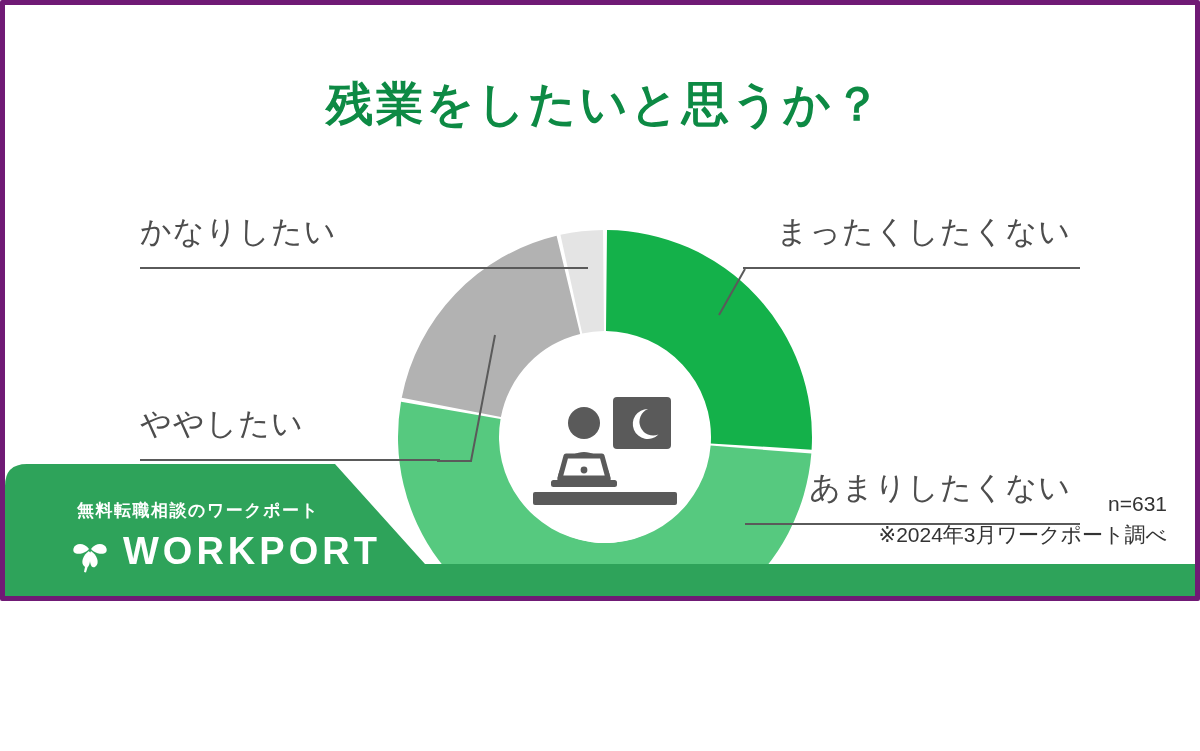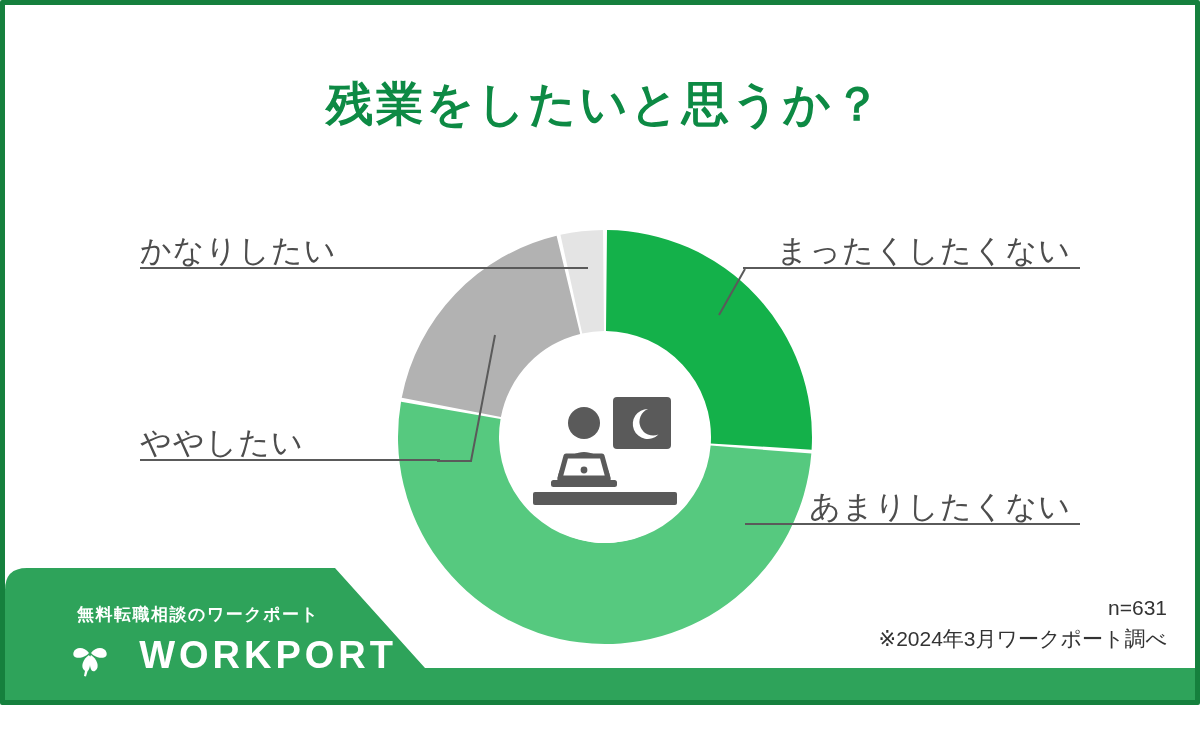--- a/index.html
+++ b/index.html
@@ -3,23 +3,23 @@
 <meta charset="utf-8">
 <style>
   html,body{margin:0;padding:0;background:#ffffff;}
   body{
     width:1200px;height:751px;position:relative;overflow:hidden;
     font-family:"Liberation Sans","DejaVu Sans",sans-serif;
   }
 
   
   #card{
-    position:absolute;left:0;top:0;width:1200px;height:705px;
+    position:absolute;left:0;top:0;width:1200px;height:601px;
     background:#ffffff;box-sizing:border-box;
-    border:5px solid #15803d;
+    border:5px solid #701a75;
     border-radius:2px;
     overflow:hidden;
   }
   #card-inner{
     position:absolute;left:0;top:0;right:0;bottom:0;
     background:#ffffff;
   }
 
   
   #title{
@@ -43,21 +43,21 @@
   }
   #center-icon{
     position:absolute;left:0;top:0;width:196px;height:196px;
   }
 
   
   .leader{position:absolute;background:#5a5a5a;height:2px;}
   .leader-diag{position:absolute;}
 
   
-  .callout{position:absolute;margin-top:19px;}
+  .callout{position:absolute;}
   .callout .cat{
     font-size:31px;color:#4d4d4d;white-space:nowrap;letter-spacing:1px;
     font-weight:500;
   }
   .callout .val{
     font-size:58px;color:#4d4d4d;font-weight:bold;white-space:nowrap;
     letter-spacing:0px;line-height:1;
   }
   .callout .pct{font-size:30px;font-weight:bold;letter-spacing:0;}
   .callout.right{text-align:center;}
@@ -68,21 +68,21 @@
     position:absolute;left:0;bottom:0;width:1200px;height:132px;
     pointer-events:none;
   }
   #brand{
     position:absolute;left:62px;bottom:22px;width:330px;
   }
   #brand-tag{
     font-size:17px;color:#ffffff;font-weight:bold;letter-spacing:1.5px;
     margin-bottom:6px;margin-left:10px;white-space:nowrap;
   }
-  #brand-row{display:flex;align-items:center;gap:10px;justify-content:space-between;}
+  #brand-row{display:flex;align-items:center;gap:10px;}
   #brand-name{
     font-size:38px;color:#ffffff;font-weight:bold;letter-spacing:4px;
     white-space:nowrap;
   }
   #source{
     position:absolute;right:28px;bottom:46px;text-align:right;
     color:#333333;
   }
   #source .n{font-size:21px;line-height:1.45;}
   #source .note{font-size:21px;line-height:1.45;white-space:nowrap;}

